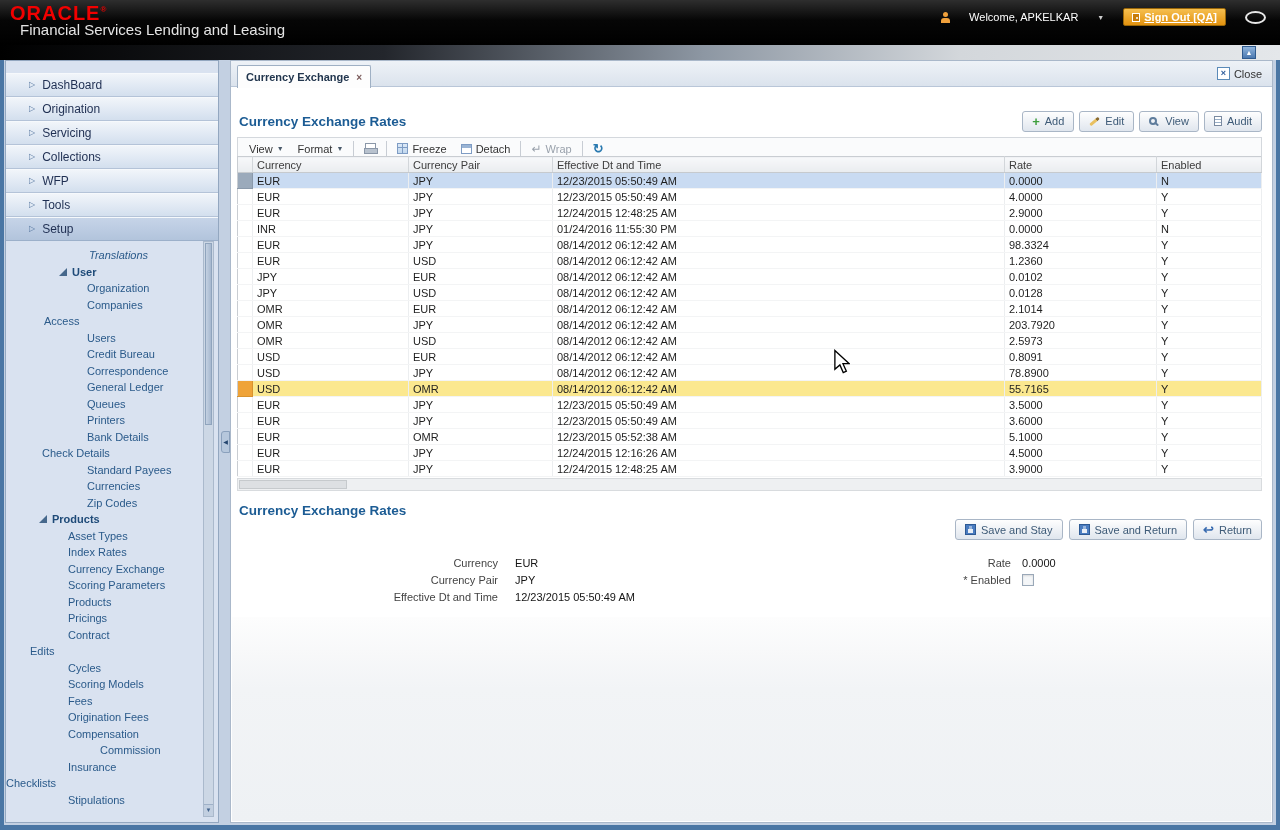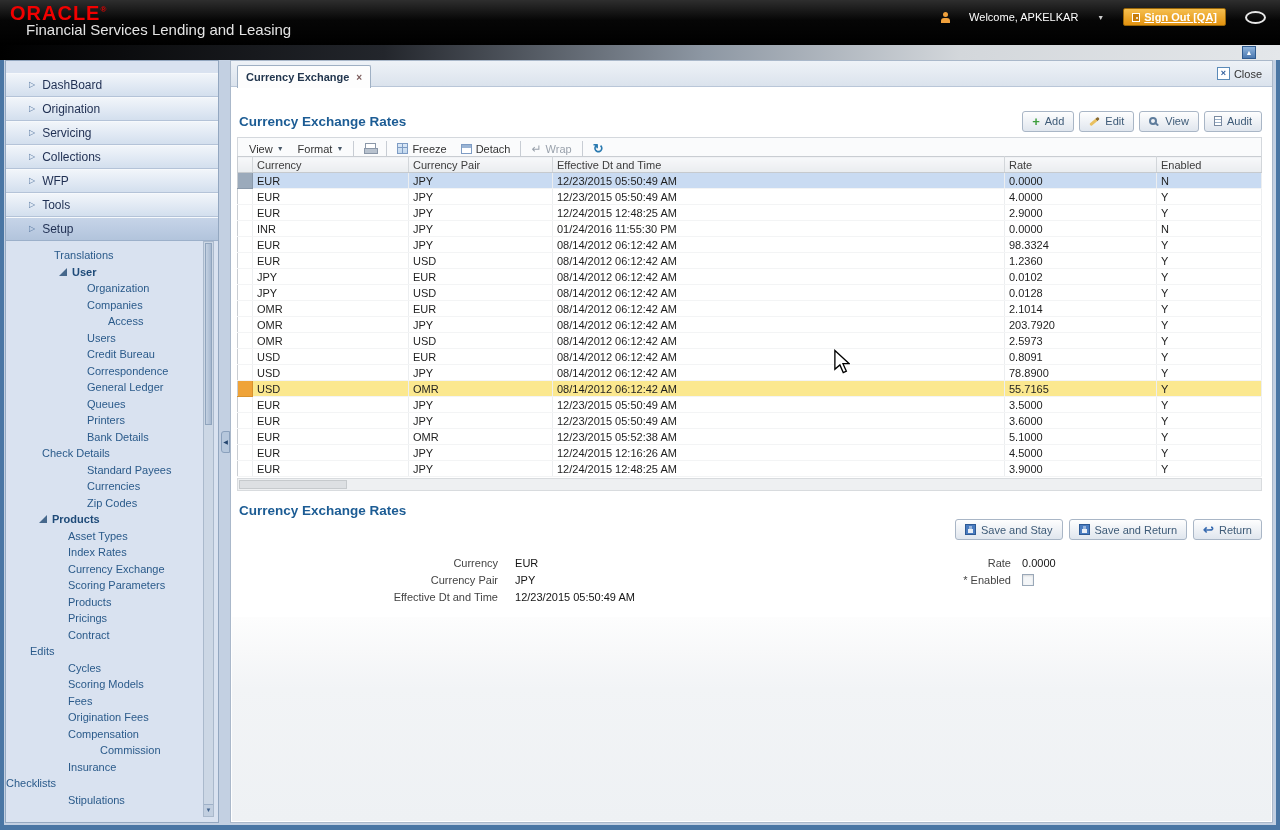--- a/index.html
+++ b/index.html
@@ -5,21 +5,21 @@
   * { margin:0; padding:0; box-sizing:border-box; }
   html,body { width:1280px; height:830px; overflow:hidden; }
   body { font-family:"Liberation Sans", sans-serif; font-size:11px; background:#c3d0e2; position:relative; }
 
   
   .topbar { position:absolute; top:0; left:0; right:0; height:45px;
             background:linear-gradient(#2e2e2e,#060606 45%,#000); z-index:5; }
   .brand-oracle { position:absolute; top:2px; left:10px; color:#f10000; font-size:20px;
                   font-weight:bold; letter-spacing:1px; }
   .brand-oracle sup { font-size:8px; }
-  .brand-sub { position:absolute; top:21px; left:26px; color:#e4e4e4; font-size:15px; }
+  .brand-sub { position:absolute; top:21px; left:20px; color:#e4e4e4; font-size:15px; }
   .top-right { position:absolute; top:8px; right:14px; display:flex; align-items:center; gap:19px; }
   .welcome-text { color:#fff; font-size:11px; }
   .caret-sm { color:#cfcfcf; font-size:7px; }
   .signout-btn { display:inline-flex; align-items:center; gap:4px; padding:2px 8px;
                  background:linear-gradient(#f6bf4f,#e2920f); border:1px solid #9a6708;
                  border-radius:2px; color:#fff; font-weight:bold; text-decoration:underline;
                  cursor:pointer; }
   .ic-person { width:10px; height:11px; position:relative; display:inline-block; }
   .ic-person::before { content:''; position:absolute; top:0; left:3px; width:5px; height:5px;
                        border-radius:50%; background:#f0a13c; }
@@ -209,34 +209,34 @@
       <div class="nav-item">
         <span class="nav-arrow">▷</span>
         <span class="nav-label">Tools</span>
       </div>
       <div class="nav-item active">
         <span class="nav-arrow">▷</span>
         <span class="nav-label">Setup</span>
       </div>
     </div>
   <div class="setup-tree">
-      <div class="tree-item" style="padding-left: 48px;">
+      <div class="tree-item" style="padding-left: 83px; font-style: italic;">
         <span class="tree-label">Translations</span>
       </div>
       <div class="tree-item" style="padding-left: 53px;">
         <span class="tree-tri"></span>
         <span class="tree-label parent">User</span>
       </div>
       <div class="tree-item" style="padding-left: 81px;">
         <span class="tree-label">Organization</span>
       </div>
       <div class="tree-item" style="padding-left: 81px;">
         <span class="tree-label">Companies</span>
       </div>
-      <div class="tree-item" style="padding-left: 102px;">
+      <div class="tree-item" style="padding-left: 38px;">
         <span class="tree-label">Access</span>
       </div>
       <div class="tree-item" style="padding-left: 81px;">
         <span class="tree-label">Users</span>
       </div>
       <div class="tree-item" style="padding-left: 81px;">
         <span class="tree-label">Credit Bureau</span>
       </div>
       <div class="tree-item" style="padding-left: 81px;">
         <span class="tree-label">Correspondence</span>

